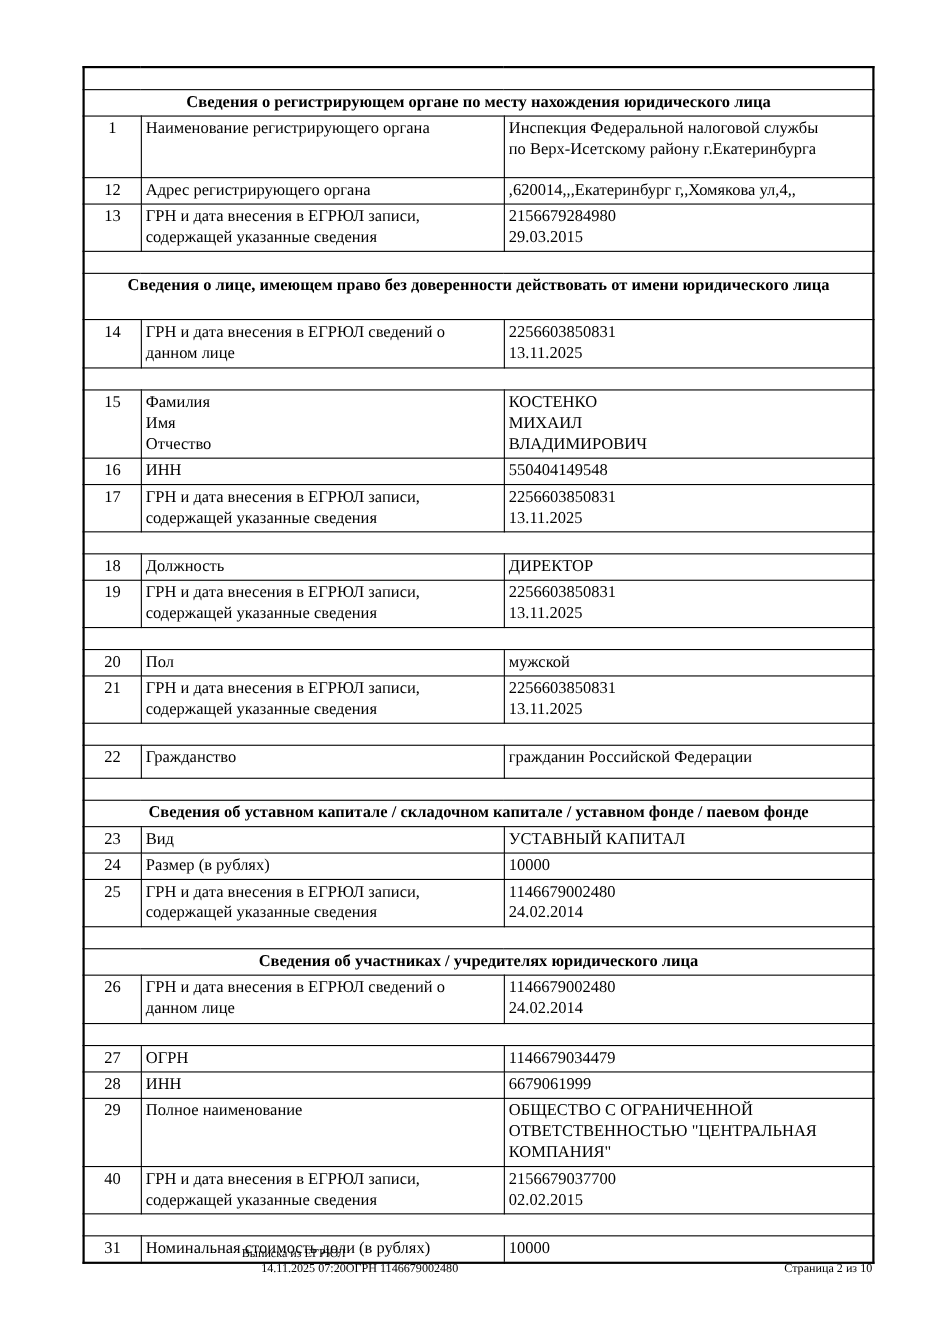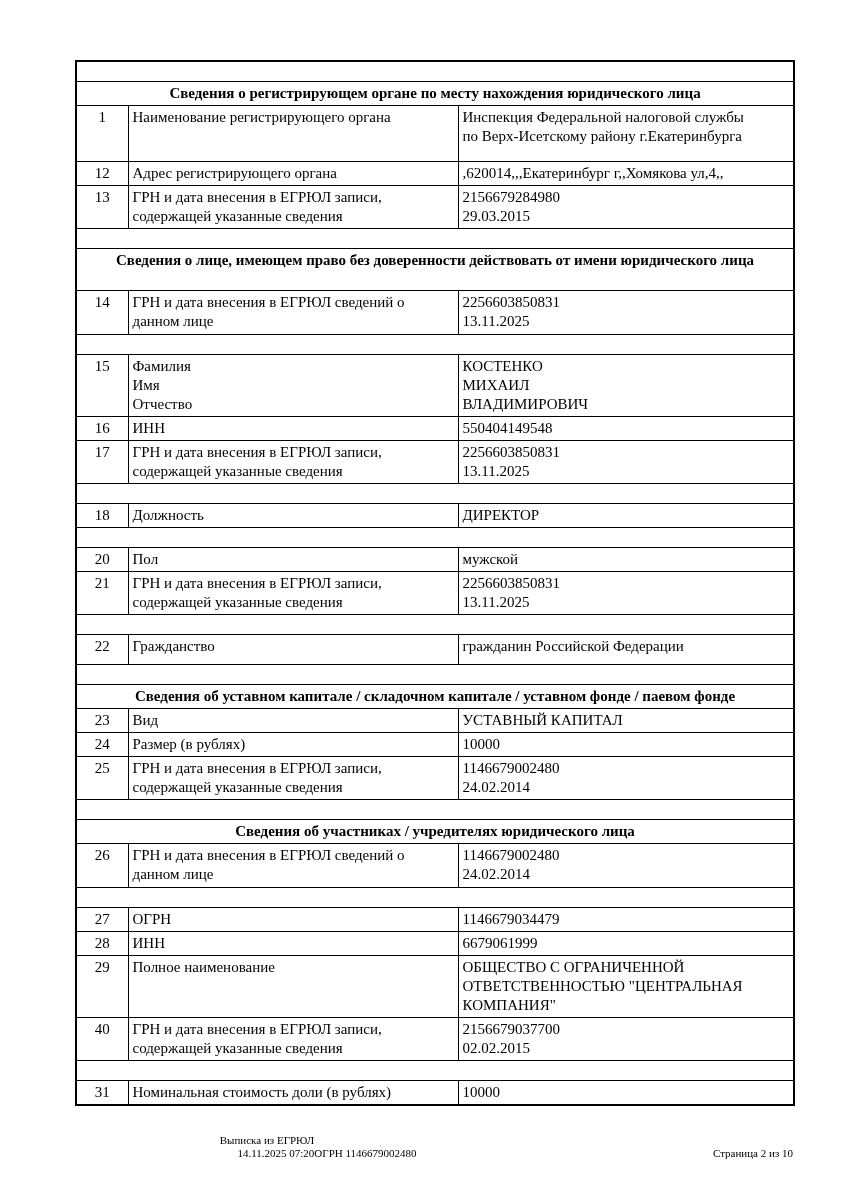--- a/index.html
+++ b/index.html
@@ -137,20 +137,27 @@
 13.11.2025</td>
         </tr>
         <tr style="height: 20px;">
           <td colspan="3" class="spacer-cell"></td>
         </tr>
         <tr style="height: 24px;">
           <td class="num-cell">18</td>
           <td class="label-cell">Должность</td>
           <td class="value-cell">ДИРЕКТОР</td>
         </tr>
+        <tr style="height: 42px;">
+          <td class="num-cell">19</td>
+          <td class="label-cell">ГРН и дата внесения в ЕГРЮЛ записи,
+содержащей указанные сведения</td>
+          <td class="value-cell">2256603850831
+13.11.2025</td>
+        </tr>
         <tr style="height: 20px;">
           <td colspan="3" class="spacer-cell"></td>
         </tr>
         <tr style="height: 24px;">
           <td class="num-cell">20</td>
           <td class="label-cell">Пол</td>
           <td class="value-cell">мужской</td>
         </tr>
         <tr style="height: 42px;">
           <td class="num-cell">21</td>

